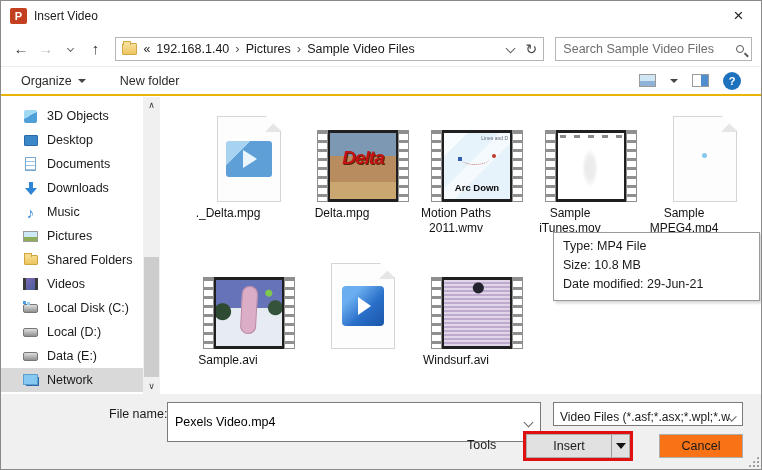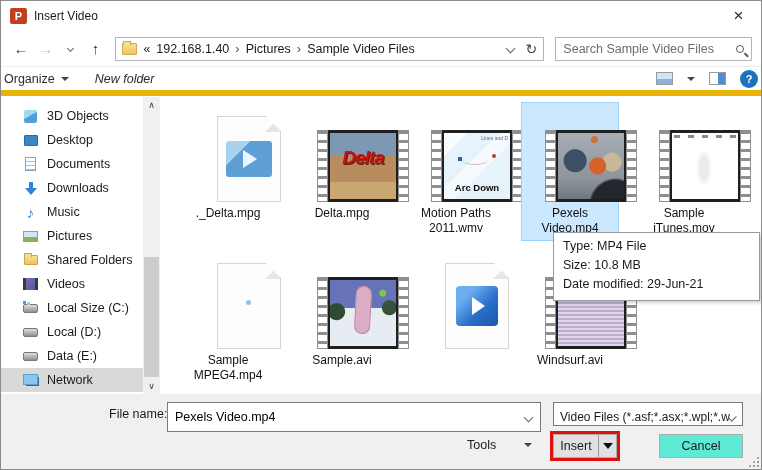--- a/index.html
+++ b/index.html
@@ -34,26 +34,26 @@
   .refresh { font-size:14px; color:#444; }
   .searchbar { width:198px; height:24px; border:1px solid #b5b5b5; display:flex; align-items:center;
                padding:0 7px; background:#fff; margin-left:8px; }
   .searchbar input { flex:1; border:none; outline:none; font-size:12.5px; font-family:Liberation Sans, sans-serif; color:#333; min-width:0; }
   .searchbar input::placeholder { color:#6d6d6d; }
   .lens { width:8px; height:8px; border:1.5px solid #555; border-radius:50%; position:relative; flex:0 0 auto; }
   .lens::after { content:""; position:absolute; width:5px; height:1.5px; background:#555;
                  transform:rotate(45deg); left:7px; top:8px; }
 
   
-  .toolbar { height:29px; display:flex; align-items:center; padding:0 3px; font-size:12.5px;
-             color:#2b2b2b; border-bottom:6px solid #eab308; }
+  .toolbar { height:29px; display:flex; align-items:center; padding:0 20px; font-size:12.5px;
+             color:#2b2b2b; border-bottom:2px solid #eab308; }
   .tb-item { display:flex; align-items:center; gap:6px; }
   .tri { width:0; height:0; border-left:4px solid transparent; border-right:4px solid transparent;
          border-top:4px solid #444; display:inline-block; }
-  .newfolder { margin-left:26px;font-style:italic; }
+  .newfolder { margin-left:34px; }
   .tb-right { margin-left:auto; display:flex; align-items:center; gap:14px; }
   .views-ic { width:17px; height:13px; border:1px solid #9a9a9a; background:linear-gradient(180deg,#cfe6f5 0 55%, #8fb3d8 55%); }
   .pane-ic { width:17px; height:13px; border:1px solid #9a9a9a; background:linear-gradient(90deg,#fff 0 55%, #4f8fd0 55%); }
   .help-ic { width:18px; height:18px; border-radius:50%; background:#1e72bd; color:#fff;
              font-size:11px; font-weight:bold; display:flex; align-items:center; justify-content:center; }
 
   
   .body { position:absolute; top:96px; bottom:75px; left:0; right:0; display:flex; background:#fff; }
   .sidebar { width:142px; padding-top:7px; font-size:12.5px; flex:0 0 auto; }
   .side-item { height:24px; display:flex; align-items:center; padding-left:21px; gap:8px; white-space:nowrap; }
@@ -166,35 +166,35 @@
         repeating-linear-gradient(180deg, rgba(255,255,255,.45) 0 2px, rgba(176,152,198,.35) 2px 4px); }
 
   
   .tooltip { position:absolute; left:552px; top:231px; width:207px; background:#fff;
              border:1px solid #9a9a9a; padding:4px 9px 6px; font-size:12.5px; line-height:19px;
              box-shadow:2px 2px 3px rgba(0,0,0,.18); z-index:20; color:#1a1a1a; }
 
   
   .footer { position:absolute; left:0; right:0; bottom:0; height:75px; background:#f0f0f0; }
   .fname-label { position:absolute; left:108px; top:13px; font-size:12.5px; }
-  .fname-box { position:absolute; left:166px; top:8px; width:374px; height:30px; background:#fff;
+  .fname-box { position:absolute; left:166px; top:8px; width:374px; height:40px; background:#fff;
                border:1px solid #7a7a7a; display:flex; align-items:center; padding:0 8px 0 7px; }
   .fname-box input { flex:1; border:none; outline:none; font-size:12.5px; font-family:inherit; min-width:0; }
   .ftype-box { position:absolute; left:552px; top:8px; width:190px; height:24px; background:#fff;
                border:1px solid #7a7a7a; display:flex; align-items:center; justify-content:space-between;
                padding:6px 7px 0 6px; font-size:12px; white-space:nowrap; overflow:hidden; }
   .tools { position:absolute; left:466px; top:44px; display:flex; align-items:center; gap:28px; font-size:12.5px; }
-  .red-wrap { position:absolute; left:549px; top:37px; width:70px; height:30px; border:3px solid #e01010; }
+  .red-wrap { position:absolute; left:522px; top:37px; width:110px; height:30px; border:3px solid #e01010; }
   .split { display:flex; width:100%; height:100%; background:#e1e1e1; border:1px solid #adadad; }
   .split-main { flex:1; display:flex; align-items:center; justify-content:center; font-size:12.5px; }
   .split-sep { width:1px; background:#999; }
   .split-arrow { width:17px; display:flex; align-items:center; justify-content:center; }
   .tri-dark { width:0; height:0; border-left:5px solid transparent; border-right:5px solid transparent;
               border-top:6px solid #111; }
-  .cancel { position:absolute; left:658px; top:40px; width:84px; height:24px; background:#5eead4;
+  .cancel { position:absolute; left:658px; top:40px; width:84px; height:24px; background:#f97316;
             border:1px solid #adadad; display:flex; align-items:center; justify-content:center; font-size:12.5px; }
   .grip { position:absolute; right:2px; bottom:2px; width:11px; height:11px;
           background-image:radial-gradient(circle,#9a9a9a 1px,transparent 1.4px); background-size:4px 4px;
           clip-path:polygon(100% 0, 100% 100%, 0 100%); }
 </style>
 </head>
 <body>
 
 <div class="dialog">
 
@@ -297,21 +297,21 @@
         <span class="ic">
             <span class="sh-film"></span>
           </span>
         <span>Videos</span>
       </div>
       <div class="side-item">
         <span class="ic">
             <span class="sh-disk"></span>
             <span class="disk-dots"></span>
           </span>
-        <span>Local Size (C:)</span>
+        <span>Local Disk (C:)</span>
       </div>
       <div class="side-item">
         <span class="ic">
             <span class="sh-disk"></span>
           </span>
         <span>Local (D:)</span>
       </div>
       <div class="side-item">
         <span class="ic">
             <span class="sh-disk"></span>
@@ -376,33 +376,20 @@
               </div>
               <div class="holes"></div>
             </div>
           </div>
           <div class="labels">
             <div>Motion Paths</div>
             <div>2011.wmv</div>
           </div>
         </div>
 
-        <div class="tile selected">
-          <div class="thumbzone">
-            <div class="film">
-              <div class="holes"></div>
-              <div class="frame t-balloons"></div>
-              <div class="holes"></div>
-            </div>
-          </div>
-          <div class="labels">
-            <div>Pexels</div>
-            <div>Video.mp4</div>
-          </div>
-        </div>
 
         <div class="tile">
           <div class="thumbzone">
             <div class="film">
               <div class="holes"></div>
               <div class="frame t-itunes"></div>
               <div class="holes"></div>
             </div>
           </div>
           <div class="labels">

